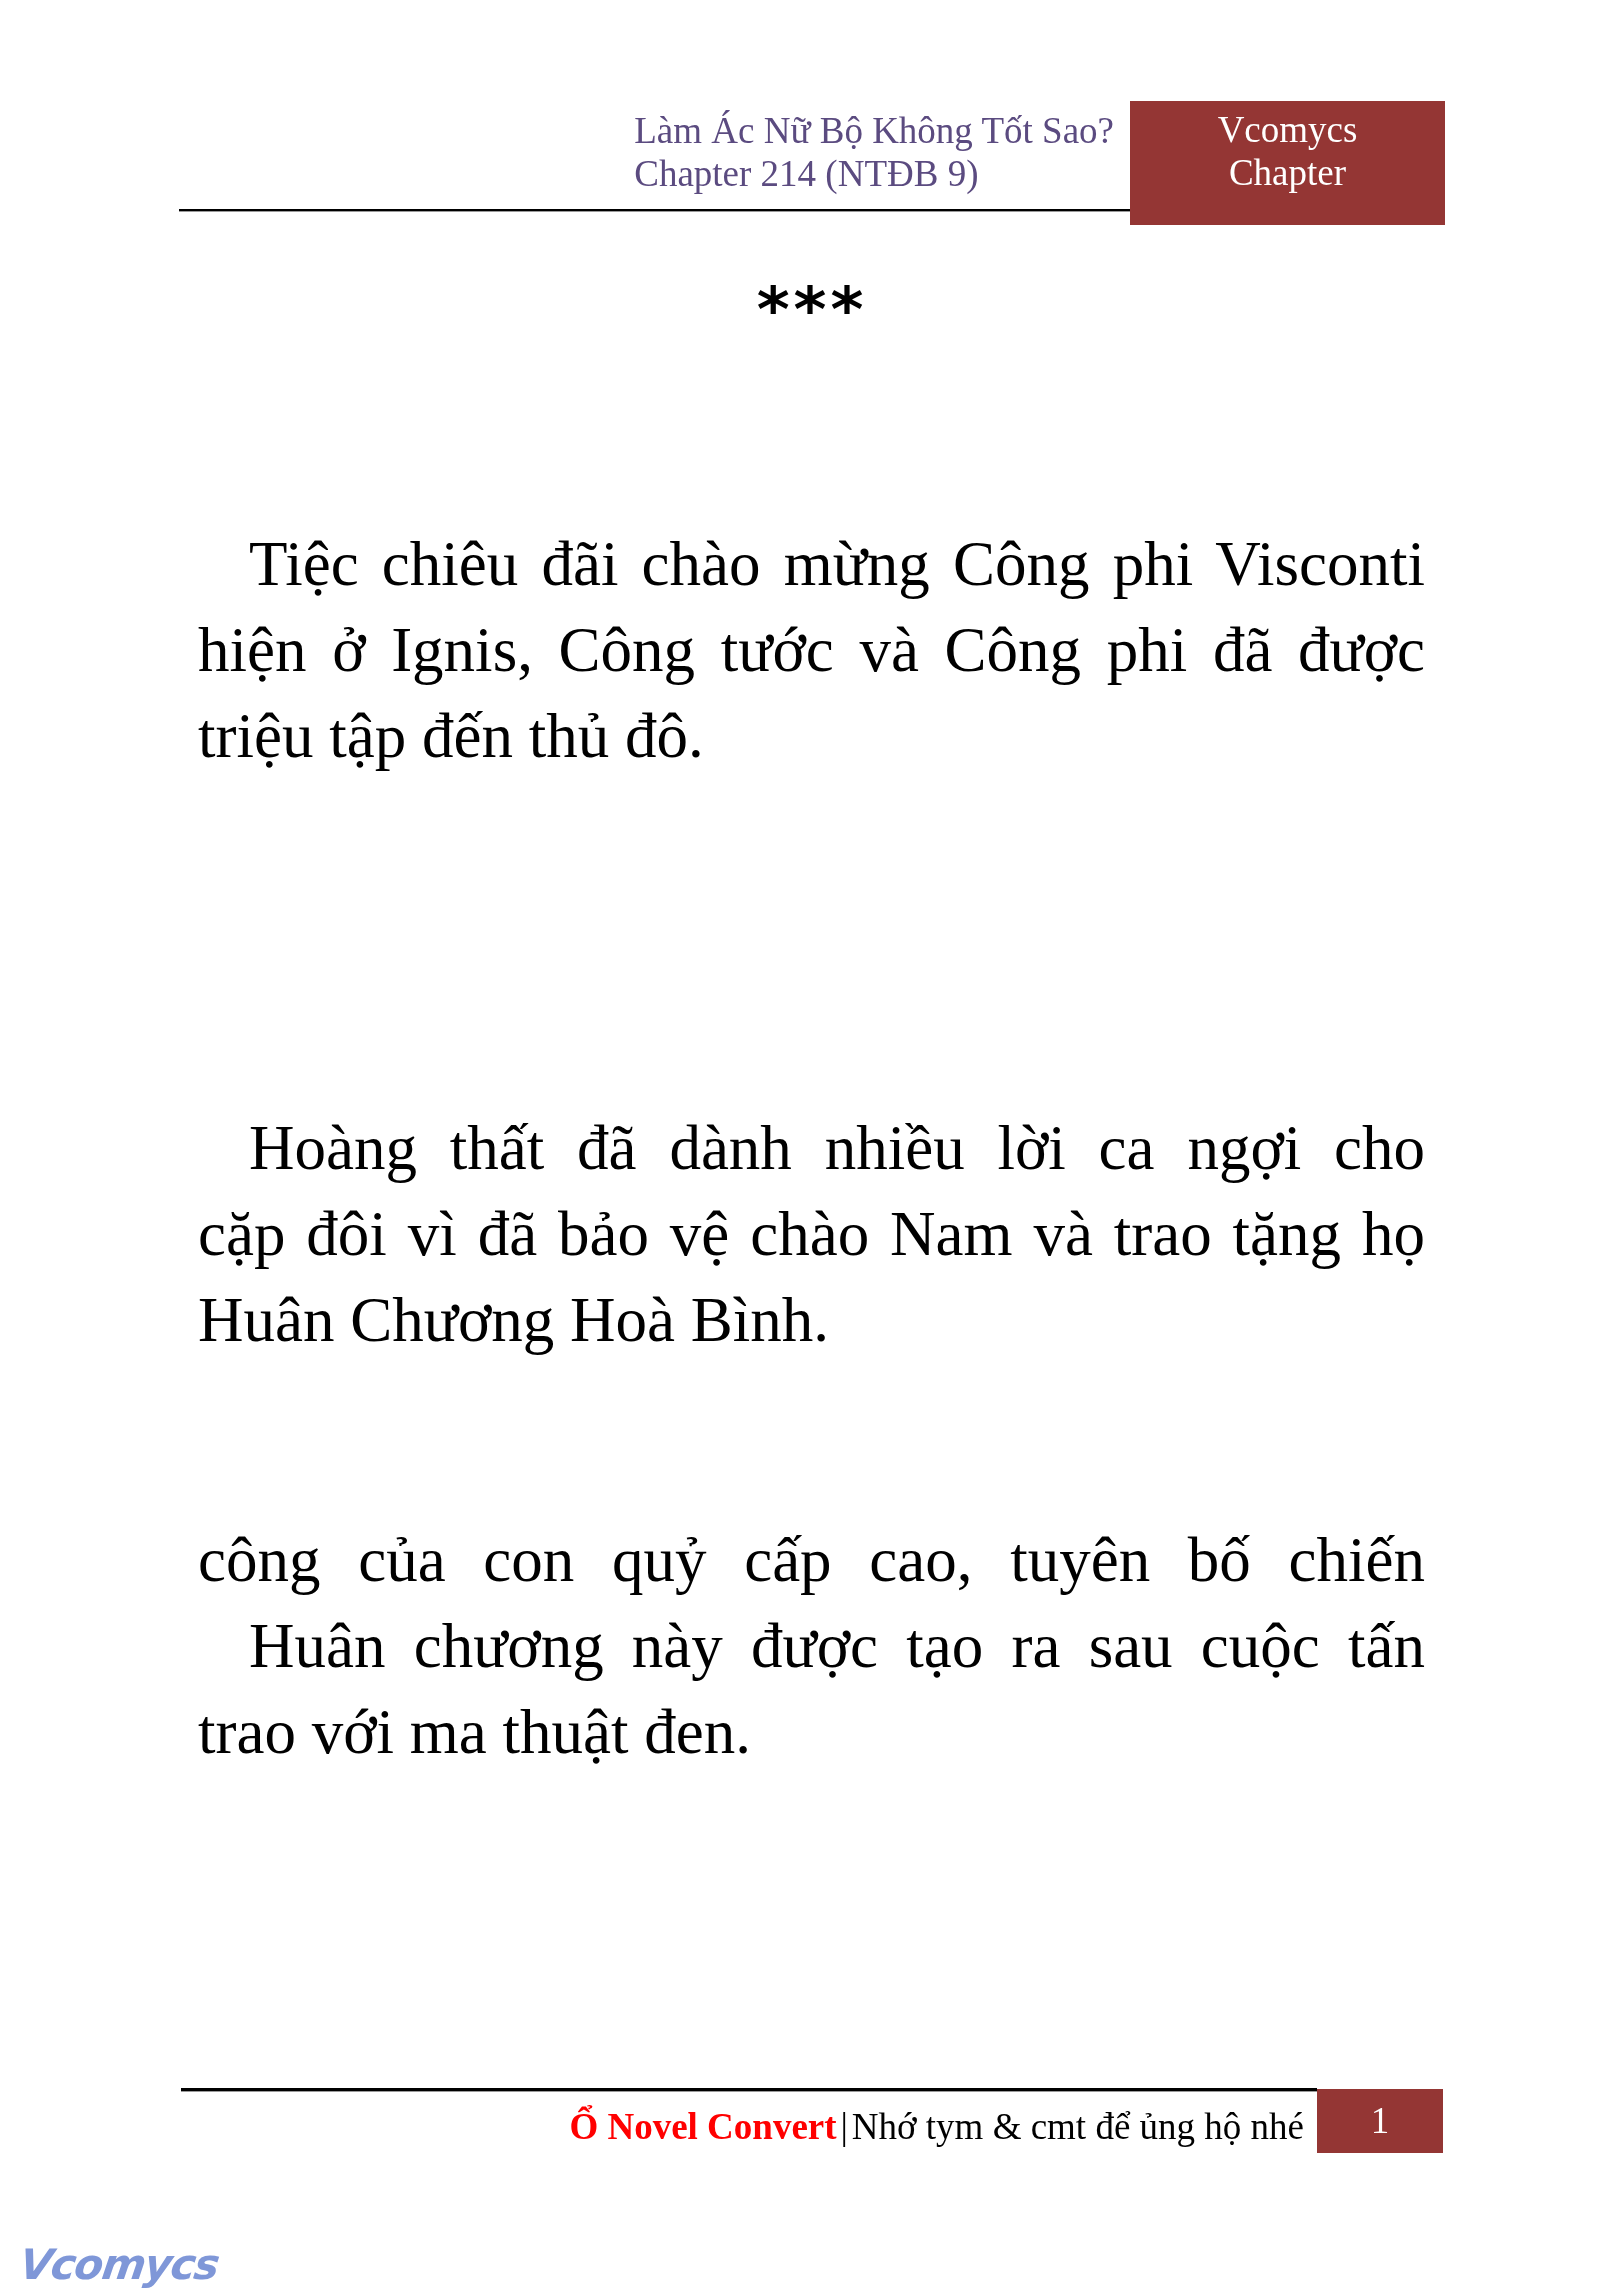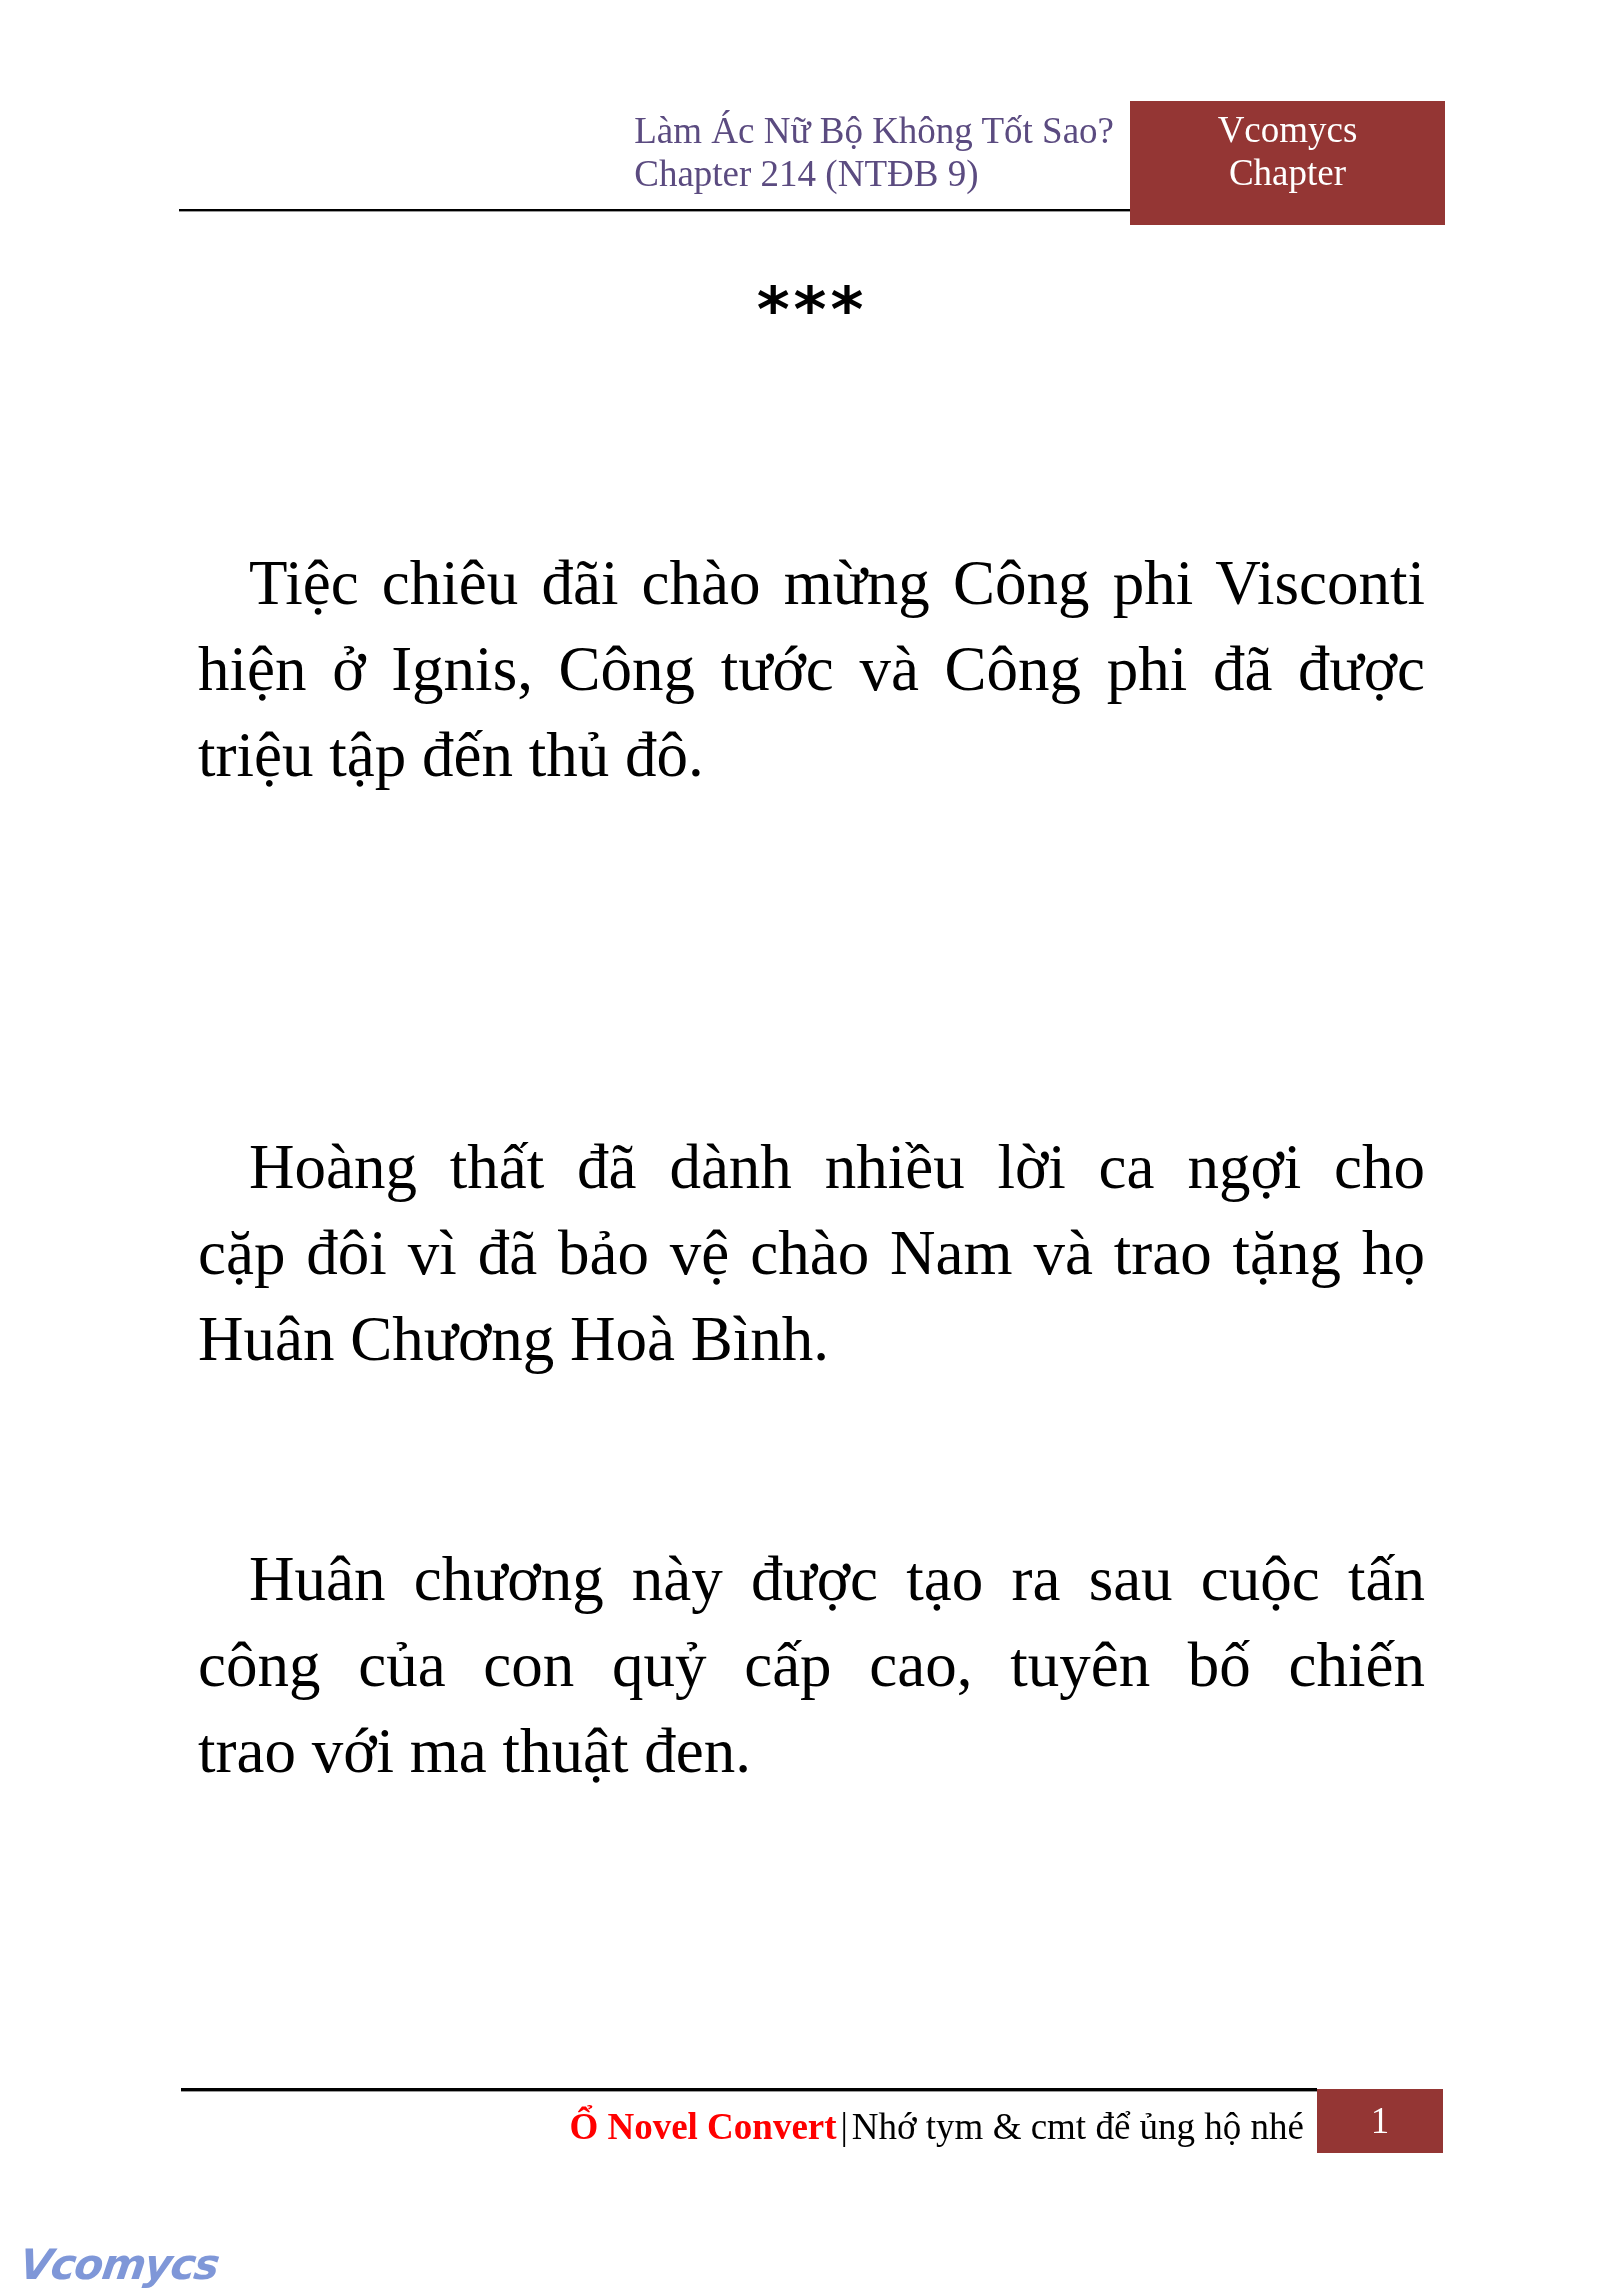--- a/index.html
+++ b/index.html
@@ -14,21 +14,21 @@
              background: #943634; color: #ffffff; text-align: center;
              font-size: 37px; line-height: 43px; padding-top: 7.2px; box-sizing: border-box; }
   .hdr-rule { position: absolute; left: 179px; top: 209px; width: 951px; height: 2.6px; background: #000; }
   .hdr-rule-shadow { position: absolute; left: 179px; top: 211px; width: 951px; height: 0.7px; background: #9a9a9a; }
 
   
   .stars { position: absolute; left: 0; width: 1624px; top: 274px; text-align: center;
            font-size: 63px; line-height: 72px; letter-spacing: 3.9px; font-family: "DejaVu Sans", sans-serif; font-weight: bold; }
 
   
-  .body-wrap { position: absolute; left: 198px; width: 1227px; font-size: 63px; line-height: 86px; margin-top: 19px; }
+  .body-wrap { position: absolute; left: 198px; width: 1227px; font-size: 63px; line-height: 86px; }
   .ln { display: block; height: 86px; white-space: nowrap; text-align: justify; text-align-last: justify; }
   .ln.last { text-align: center; text-align-last: left; }
   .ln.indent { padding-left: 51px; }
 
   
   .ftr-rule { position: absolute; left: 181px; top: 2088px; width: 1136px; height: 2.6px; background: #000; }
   .ftr-rule-shadow { position: absolute; left: 181px; top: 2091px; width: 1136px; height: 0.7px; background: #9a9a9a; }
   .ftr-text { position: absolute; right: calc(1624px - 1304px); top: 2106px; font-size: 37px; line-height: 42px; white-space: nowrap; text-align: center; }
   .ftr-brand { color: #ff0000; font-weight: bold; }
   .ftr-sep { color: #000; padding: 0 3.9px; }
@@ -63,22 +63,22 @@
   <span class="ln last">triệu tập đến thủ đô.</span>
 </div>
 
 <div class="body-wrap" style="top: 1105px;">
   <span class="ln indent">Hoàng thất đã dành nhiều lời ca ngợi cho</span>
   <span class="ln">cặp đôi vì đã bảo vệ chào Nam và trao tặng họ</span>
   <span class="ln last">Huân Chương Hoà Bình.</span>
 </div>
 
 <div class="body-wrap" style="top: 1517px;">
+  <span class="ln">công của con quỷ cấp cao, tuyên bố chiến</span>
   <span class="ln indent">Huân chương này được tạo ra sau cuộc tấn</span>
-  <span class="ln">công của con quỷ cấp cao, tuyên bố chiến</span>
   <span class="ln last">trao với ma thuật đen.</span>
 </div>
 
 <div class="ftr-rule"></div>
 <div class="ftr-rule-shadow"></div>
 <div class="ftr-text">
   <span class="ftr-brand">Ổ Novel Convert</span><span class="ftr-sep">|</span><span class="ftr-msg">Nhớ tym &amp; cmt để ủng hộ nhé</span>
 </div>
 <div class="ftr-box">
   <span>1</span>

